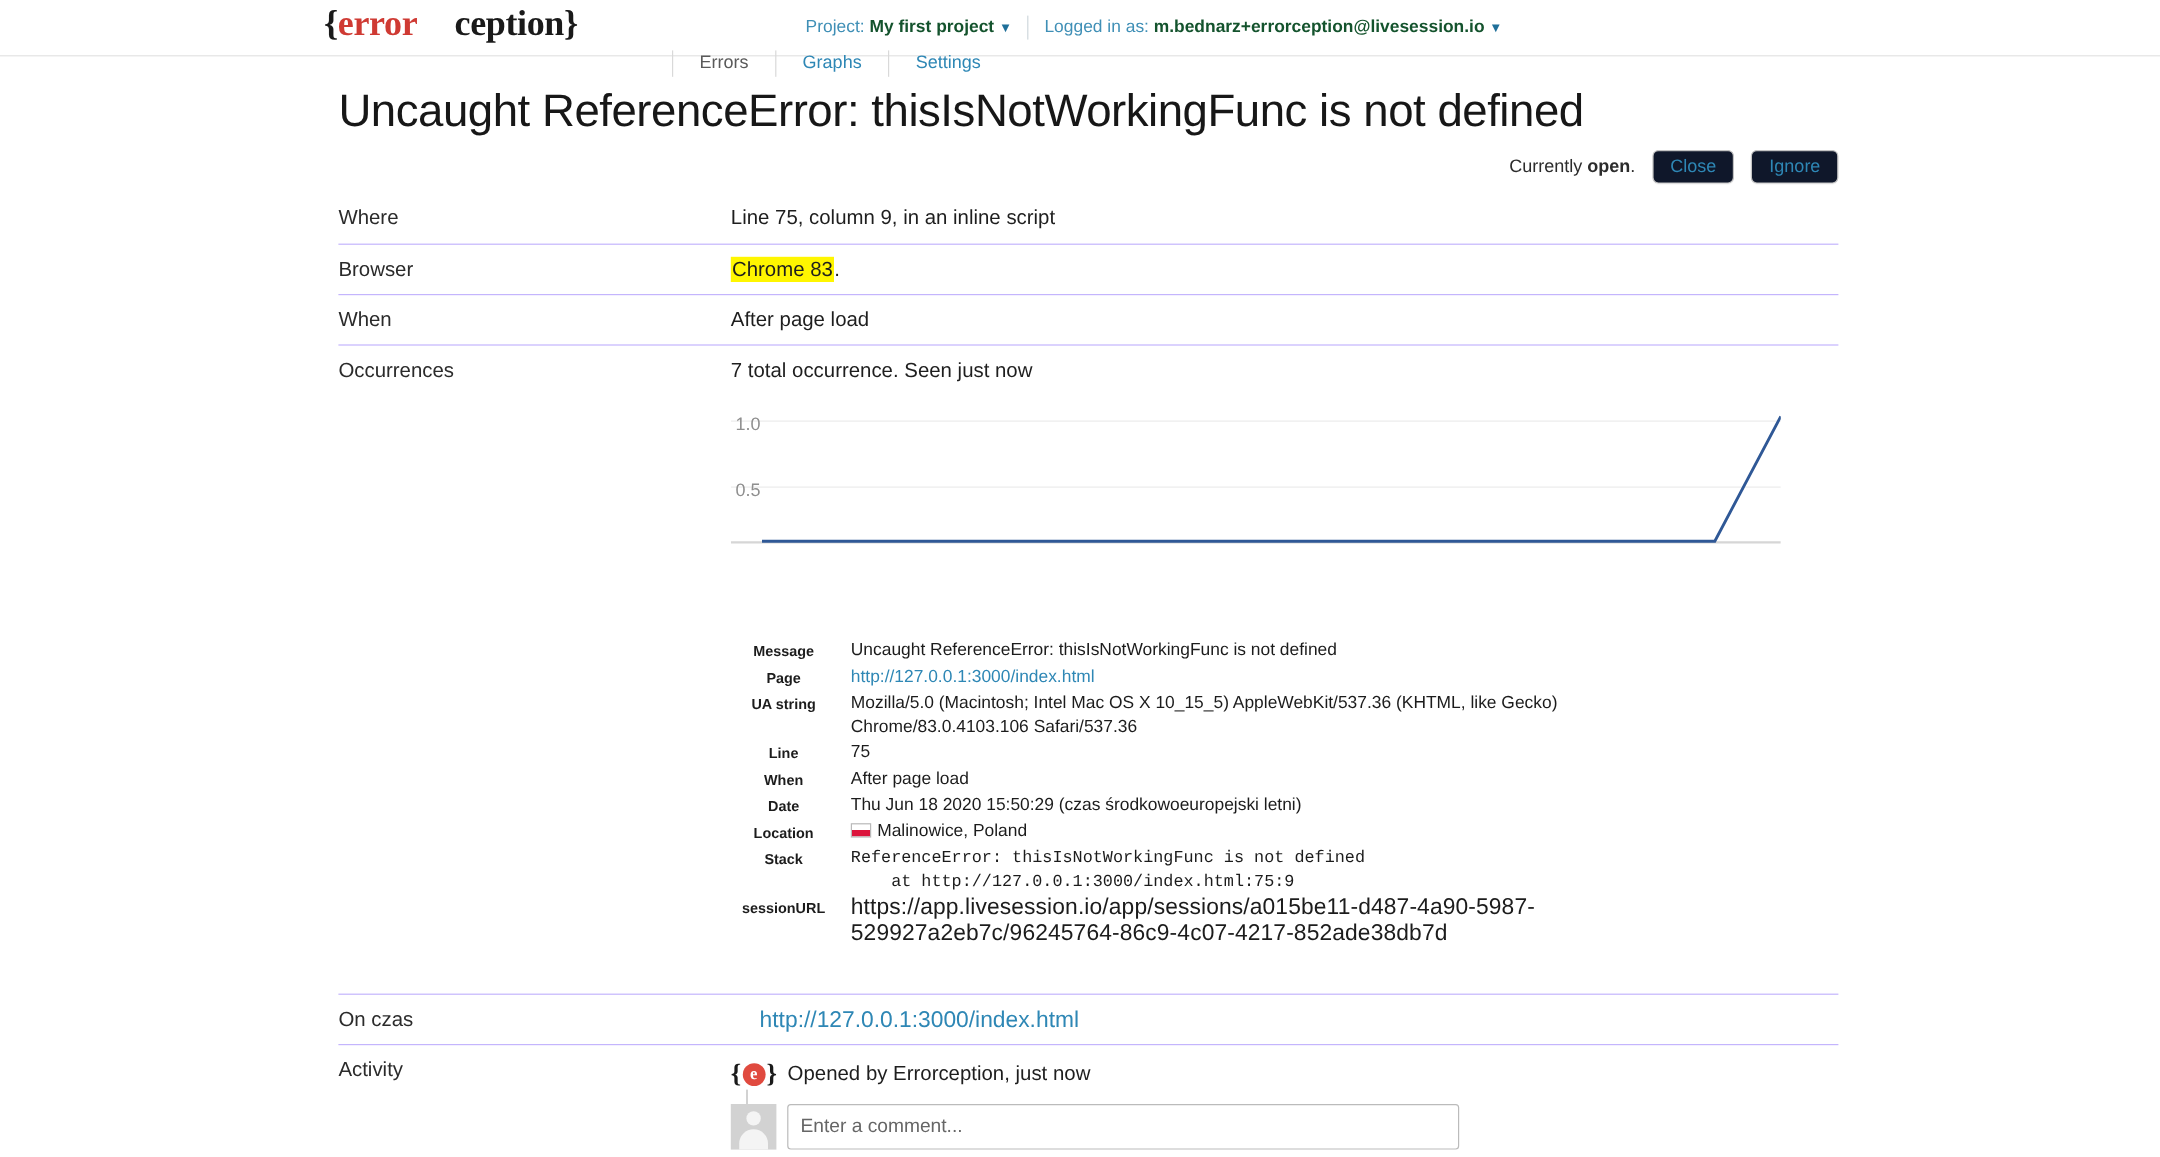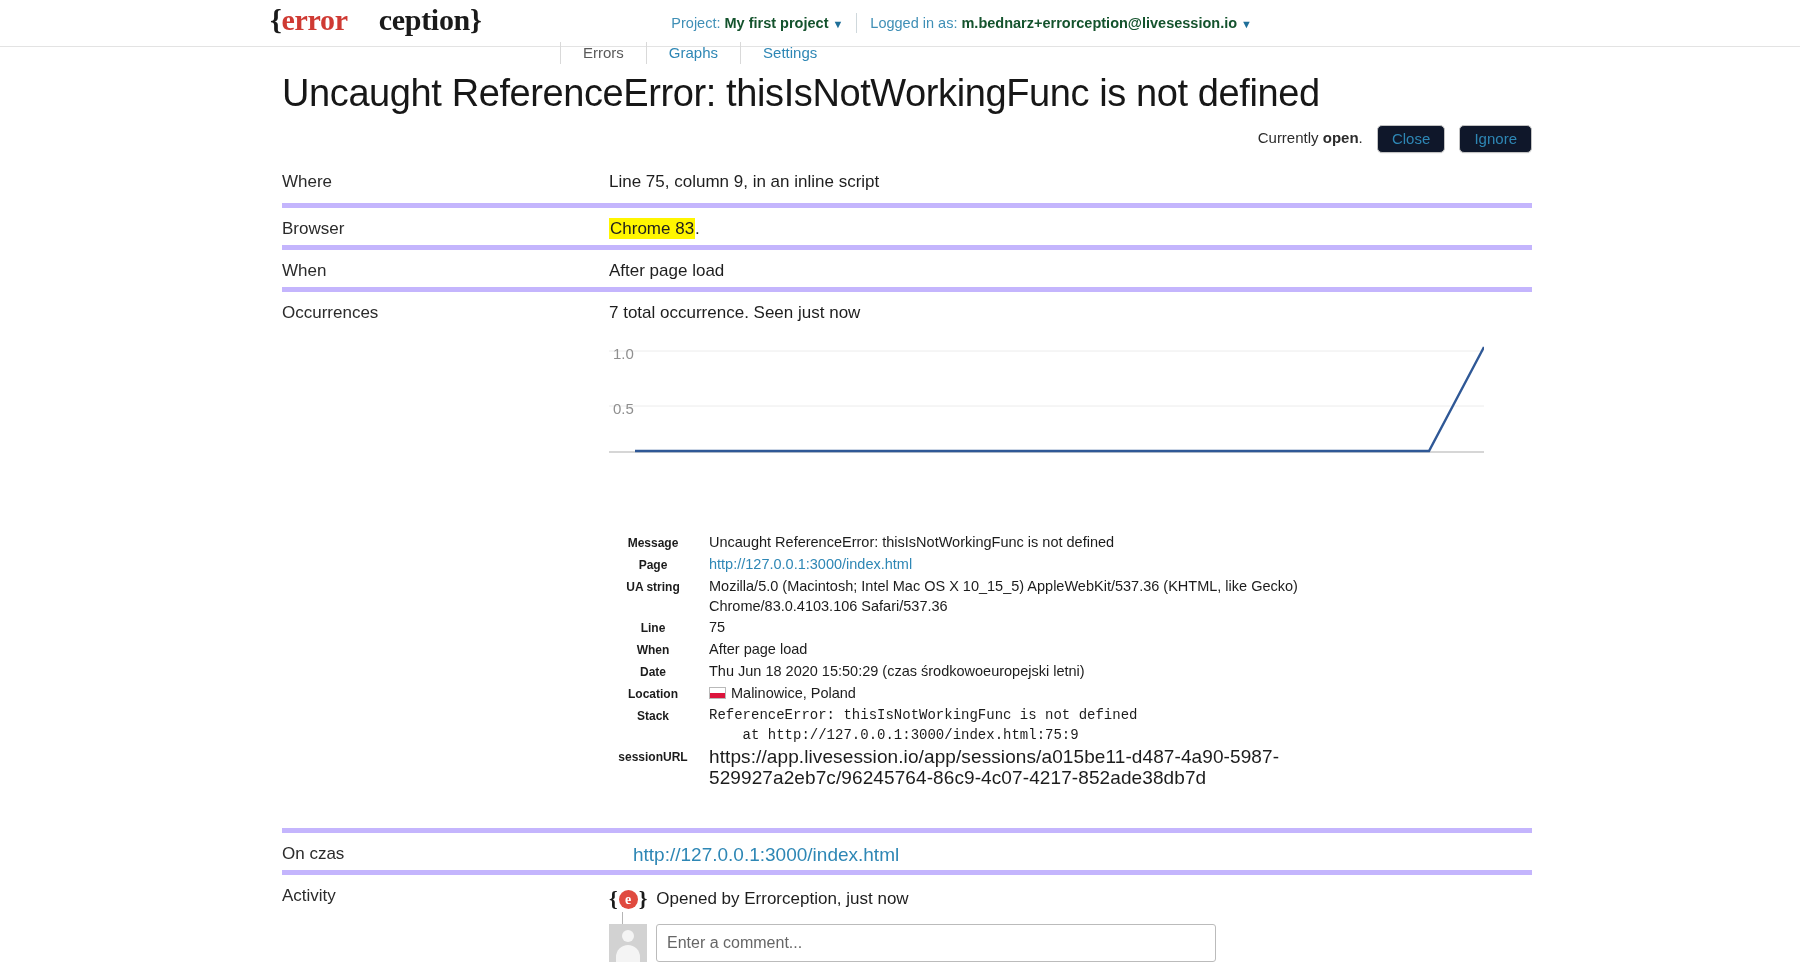--- a/index.html
+++ b/index.html
@@ -116,21 +116,21 @@
     box-shadow: 0 1px 0 rgba(0,0,0,0.04);
     cursor: pointer;
     vertical-align: middle;
   }
 
   
   .rows { margin-top: 6px; }
   .row {
     display: flex;
     align-items: flex-start;
-    border-top: 5px solid #c4b5fd;
+    border-top: 1px solid #c4b5fd;
     min-height: 42px;
     padding-top: 11px;
   }
   .row.first { border-top: none; }
   .row .key {
     width: 327px;
     flex: 0 0 327px;
     font-size: 17px;
     color: #2b2b2b;
   }

